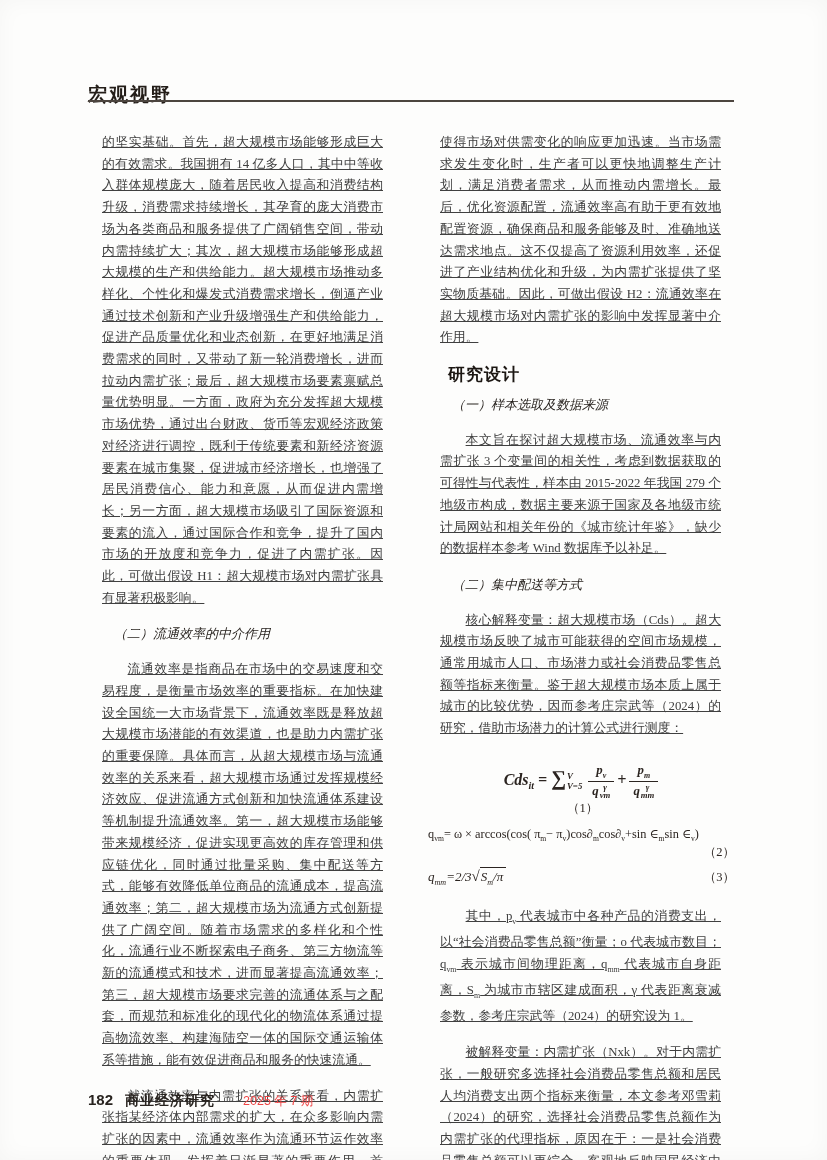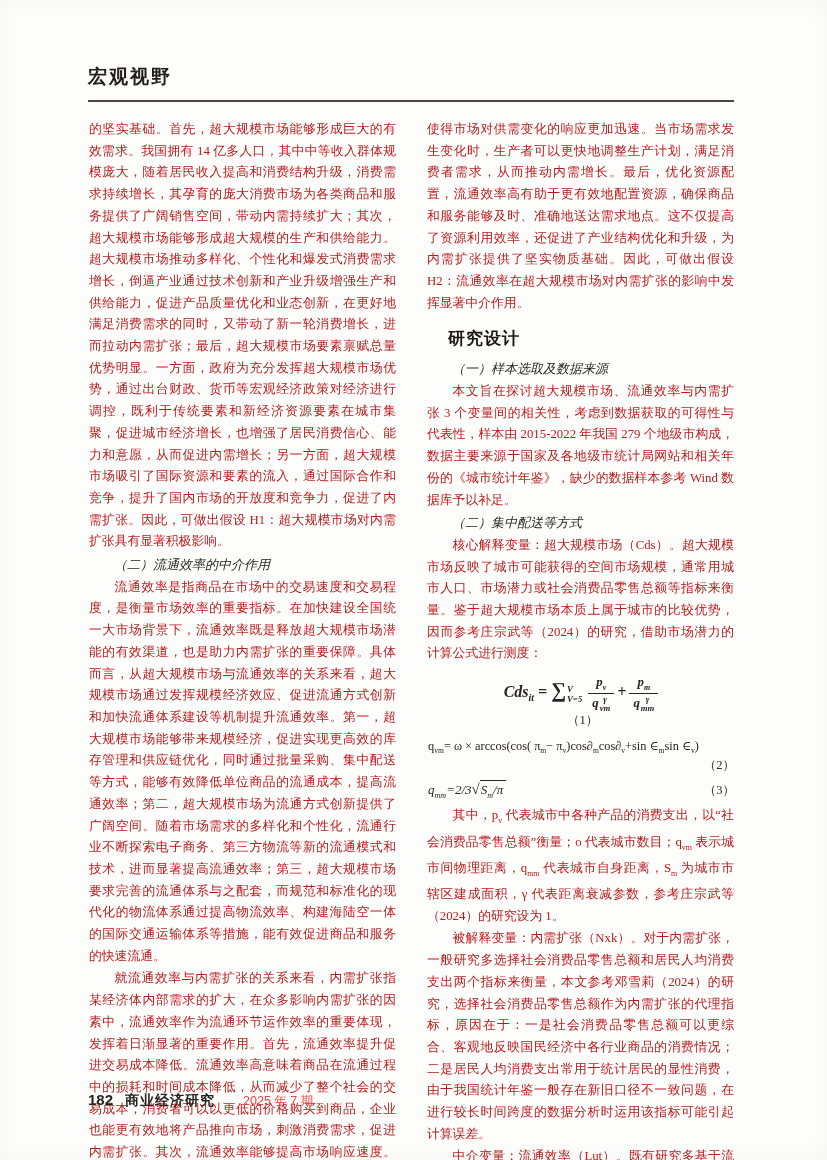--- a/index.html
+++ b/index.html
@@ -9,40 +9,40 @@
     height: 1160px;
     background: #fdfdfc;
     font-family: "Liberation Serif", "DejaVu Serif", serif;
     color: #2b2420;
     overflow: hidden;
     box-shadow: inset 0 0 22px rgba(0,0,0,0.035);
   }
 
   
   .masthead {
-    position: absolute; left: 88px; top: 64px;
+    position: absolute; left: 88px; top: 82px;
     font-family: "Liberation Sans", sans-serif;
     font-size: 19px; font-weight: bold; letter-spacing: 2px;
     color: #241e19;
   }
   .rule {
     position: absolute; left: 88px; top: 100px;
     width: 646px; height: 2px; background: #4c453f;
   }
 
   
   .columns {
     position: absolute; left: 88px; top: 118px;
     width: 648px; display: flex; gap: 29px;
   }
   .col { width: 309px; }
 
   p.body {
-    margin: 1px; font-size: 12.8px; line-height: 21.7px;
-    text-align: justify; text-indent: 2em; color: #b91c1c;
+    margin: 14px; font-size: 12.8px; line-height: 21.7px;
+    text-align: justify; text-indent: 2em; color: #404040; text-decoration: underline;
   }
   p.cont { text-indent: 0; }
   p.subhead {
     margin: 0; font-size: 13px; line-height: 21.7px;
     text-indent: 2em; font-style: italic; font-weight: 500;
     color: #241f1b;
   }
   .section-head {
     margin: 13px 0 8px 22px;
     font-family: "Liberation Sans", sans-serif;

